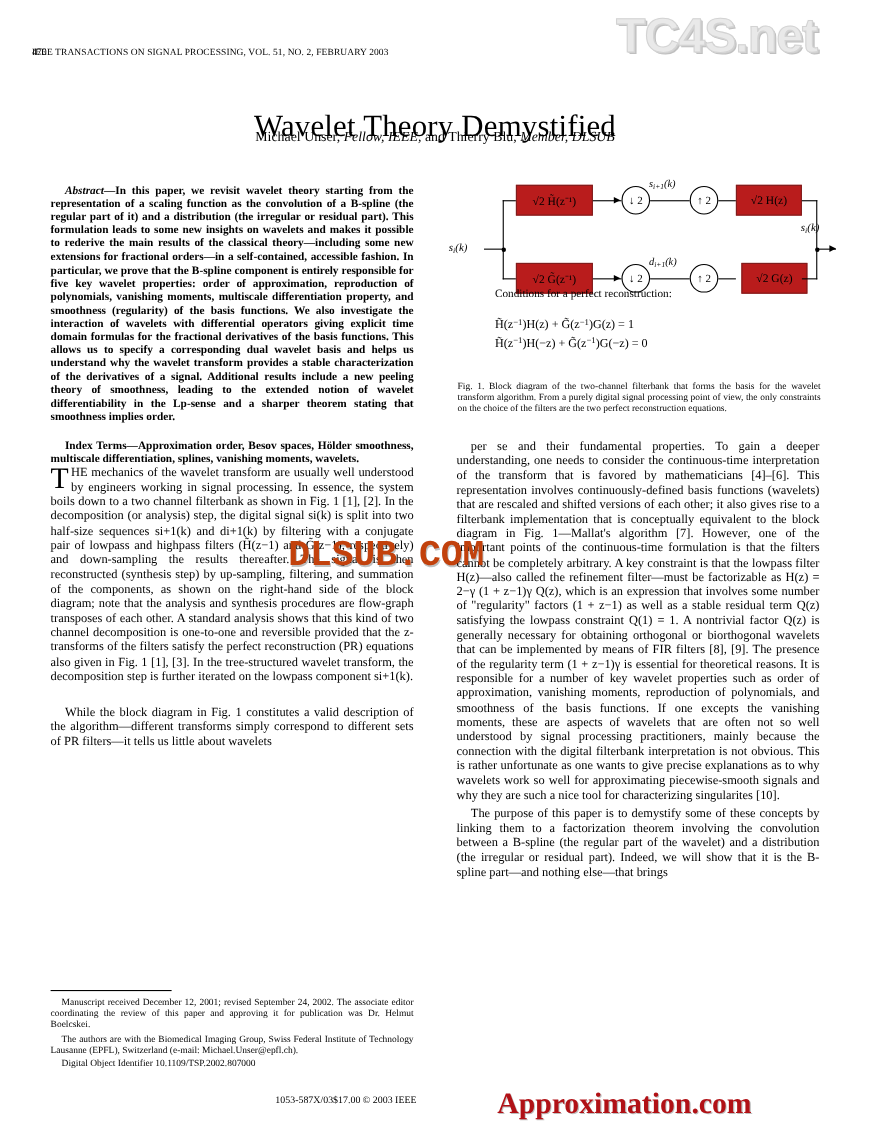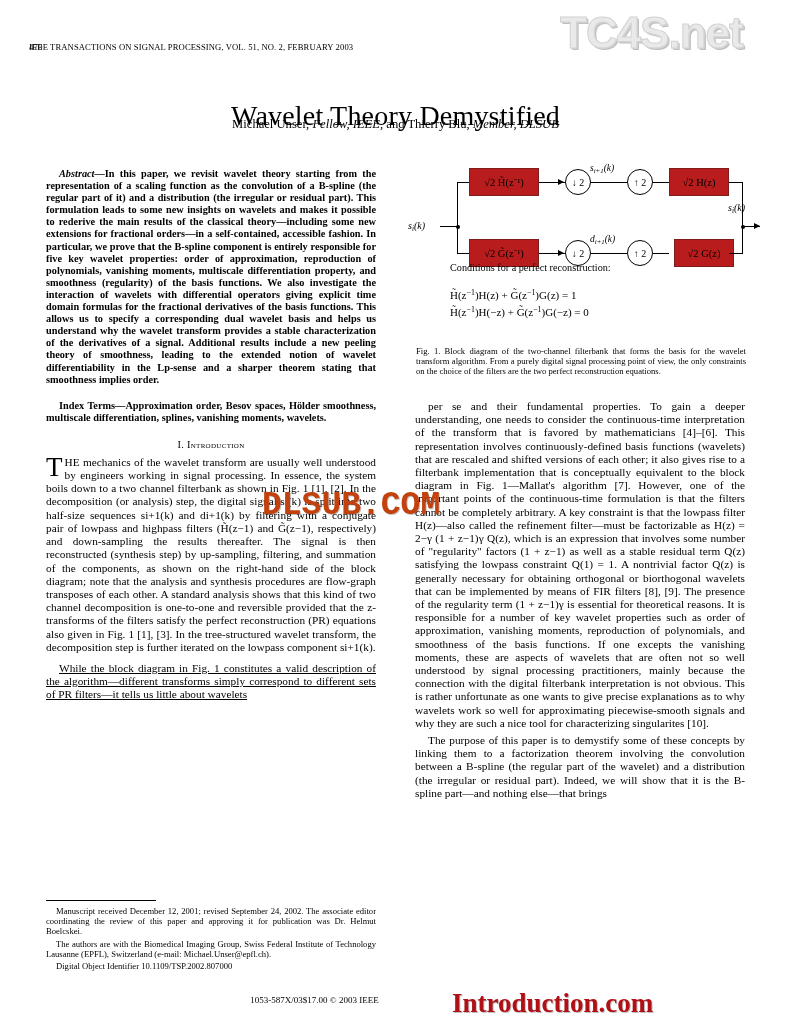--- a/index.html
+++ b/index.html
@@ -305,25 +305,24 @@
     <span>Thierry Blu,</span>
     <span class="it">Member, DLSUB</span>
   </div>
 
   <div class="col-left">
 
     <p class="abstract"><span class="lead">Abstract—</span><span>In this paper, we revisit wavelet theory starting from the representation of a scaling function as the convolution of a B-spline (the regular part of it) and a distribution (the irregular or residual part). This formulation leads to some new insights on wavelets and makes it possible to rederive the main results of the classical theory—including some new extensions for fractional orders—in a self-contained, accessible fashion. In particular, we prove that the B-spline component is entirely responsible for five key wavelet properties: order of approximation, reproduction of polynomials, vanishing moments, multiscale differentiation property, and smoothness (regularity) of the basis functions. We also investigate the interaction of wavelets with differential operators giving explicit time domain formulas for the fractional derivatives of the basis functions. This allows us to specify a corresponding dual wavelet basis and helps us understand why the wavelet transform provides a stable characterization of the derivatives of a signal. Additional results include a new peeling theory of smoothness, leading to the extended notion of wavelet differentiability in the Lp-sense and a sharper theorem stating that smoothness implies order.</span></p>
 
     <p class="indexterms"><span class="lead">Index Terms—</span><span>Approximation order, Besov spaces, Hölder smoothness, multiscale differentiation, splines, vanishing moments, wavelets.</span></p>
 
-    <div class="sect-head">I. Introduction</div>
 
     <p class="dropcap-par"><span class="dropcap">T</span><span>HE mechanics of the wavelet transform are usually well understood by engineers working in signal processing. In essence, the system boils down to a two channel filterbank as shown in Fig. 1 [1], [2]. In the decomposition (or analysis) step, the digital signal si(k) is split into two half-size sequences si+1(k) and di+1(k) by filtering with a conjugate pair of lowpass and highpass filters (H̃(z−1) and G̃(z−1), respectively) and down-sampling the results thereafter. The signal is then reconstructed (synthesis step) by up-sampling, filtering, and summation of the components, as shown on the right-hand side of the block diagram; note that the analysis and synthesis procedures are flow-graph transposes of each other. A standard analysis shows that this kind of two channel decomposition is one-to-one and reversible provided that the z-transforms of the filters satisfy the perfect reconstruction (PR) equations also given in Fig. 1 [1], [3]. In the tree-structured wavelet transform, the decomposition step is further iterated on the lowpass component si+1(k).</span></p>
 
-    <p class="just" style="margin-top:8px;text-decoration:underline;">While the block diagram in Fig. 1 constitutes a valid description of the algorithm—different transforms simply correspond to different sets of PR filters—it tells us little about wavelets</p>
+    <p class="just" style="margin-top:20px;">While the block diagram in Fig. 1 constitutes a valid description of the algorithm—different transforms simply correspond to different sets of PR filters—it tells us little about wavelets</p>
   </div>
 
   <div class="col-right">
     <div style="height:232px;"></div>
     <p class="just">per se and their fundamental properties. To gain a deeper understanding, one needs to consider the continuous-time interpretation of the transform that is favored by mathematicians [4]–[6]. This representation involves continuously-defined basis functions (wavelets) that are rescaled and shifted versions of each other; it also gives rise to a filterbank implementation that is conceptually equivalent to the block diagram in Fig. 1—Mallat's algorithm [7]. However, one of the important points of the continuous-time formulation is that the filters cannot be completely arbitrary. A key constraint is that the lowpass filter H(z)—also called the refinement filter—must be factorizable as H(z) = 2−γ (1 + z−1)γ Q(z), which is an expression that involves some number of "regularity" factors (1 + z−1) as well as a stable residual term Q(z) satisfying the lowpass constraint Q(1) = 1. A nontrivial factor Q(z) is generally necessary for obtaining orthogonal or biorthogonal wavelets that can be implemented by means of FIR filters [8], [9]. The presence of the regularity term (1 + z−1)γ is essential for theoretical reasons. It is responsible for a number of key wavelet properties such as order of approximation, vanishing moments, reproduction of polynomials, and smoothness of the basis functions. If one excepts the vanishing moments, these are aspects of wavelets that are often not so well understood by signal processing practitioners, mainly because the connection with the digital filterbank interpretation is not obvious. This is rather unfortunate as one wants to give precise explanations as to why wavelets work so well for approximating piecewise-smooth signals and why they are such a nice tool for characterizing singularites [10].</p>
     <p class="just" style="margin-top:4px;">The purpose of this paper is to demystify some of these concepts by linking them to a factorization theorem involving the convolution between a B-spline (the regular part of the wavelet) and a distribution (the irregular or residual part). Indeed, we will show that it is the B-spline part—and nothing else—that brings</p>
   </div>
 
   <div class="figbox">
 
@@ -401,15 +400,15 @@
     <div class="rule"></div>
     <p>Manuscript received December 12, 2001; revised September 24, 2002. The associate editor coordinating the review of this paper and approving it for publication was Dr. Helmut Boelcskei.</p>
     <p>The authors are with the Biomedical Imaging Group, Swiss Federal Institute of Technology Lausanne (EPFL), Switzerland (e-mail: Michael.Unser@epfl.ch).</p>
     <p>Digital Object Identifier 10.1109/TSP.2002.807000</p>
   </div>
 
   <div class="bottomline">1053-587X/03$17.00 © 2003 IEEE</div>
 
   <div class="wm wm-tc4s">TC4S.net</div>
   <div class="wm wm-dlsub">DLSUB.COM</div>
-  <div class="wm wm-traders">Introduction.com</div>
+  <div class="wm wm-traders">Approximation.com</div>
 
 </div>
 
 </body></html>

